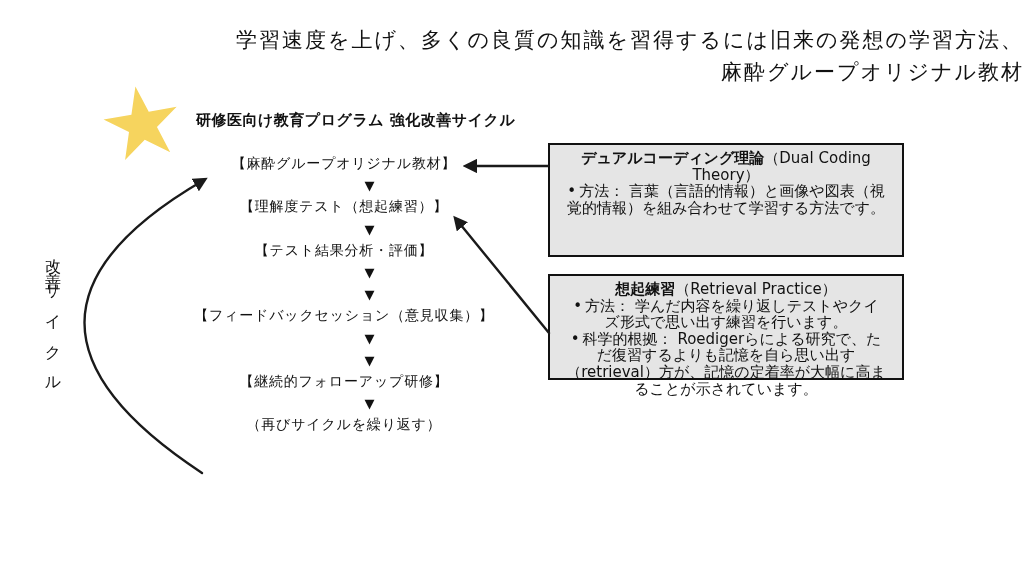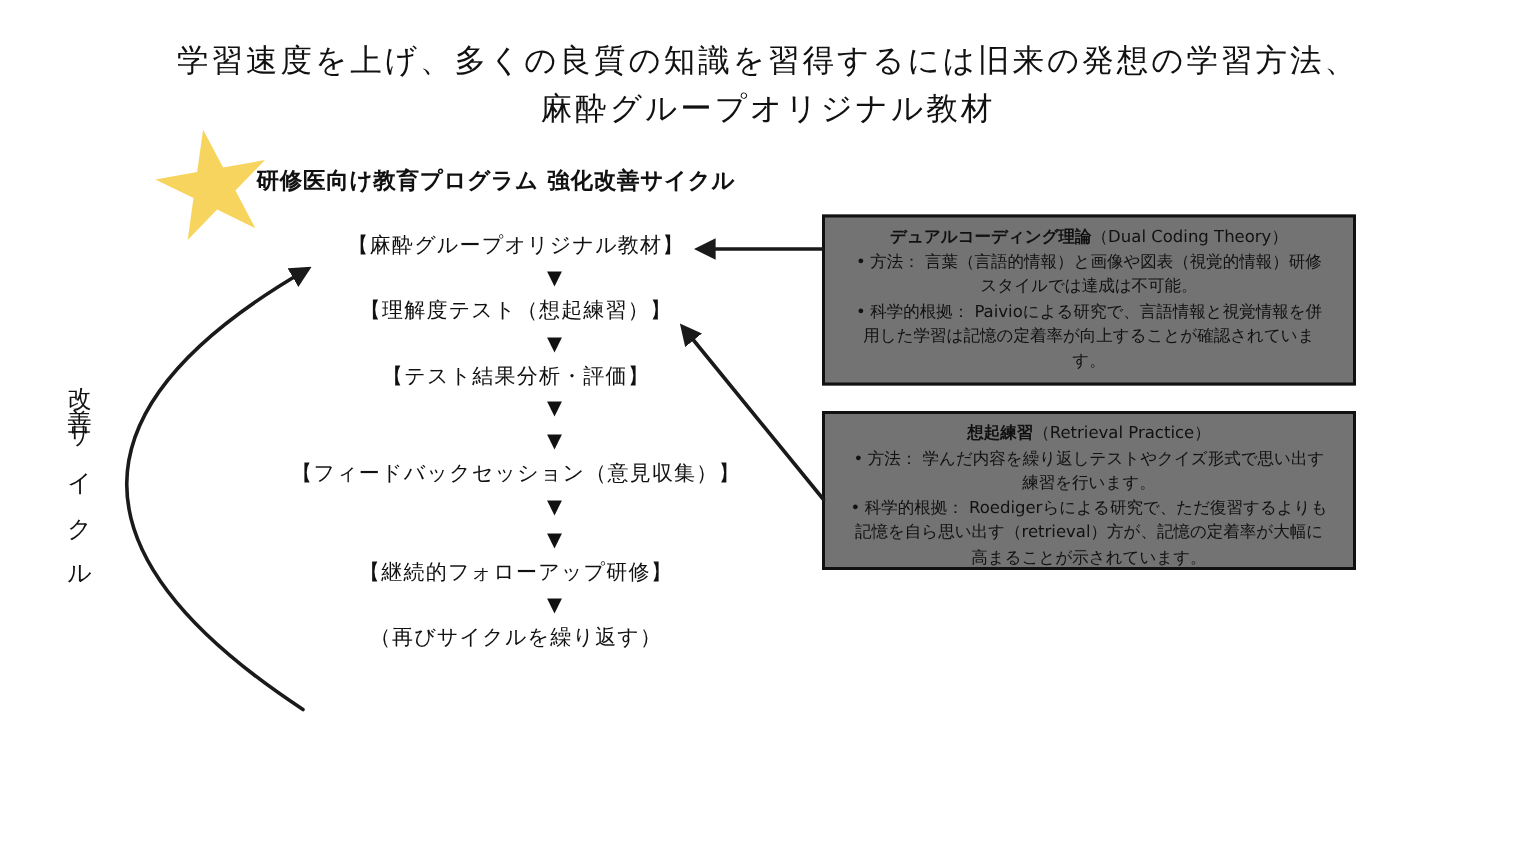--- a/index.html
+++ b/index.html
@@ -5,31 +5,31 @@
   html,body{margin:0;padding:0;}
   body{
     width:1024px;height:576px;position:relative;overflow:hidden;
     background:#ffffff;color:#000;
     font-family:"DejaVu Sans","Liberation Sans",sans-serif;
   }
   .abs{position:absolute;}
 
   
   .main-title{
-    left:0;right:0;top:24px;text-align:center;
+    left:0;right:0;top:24px;text-align:right;
     font-size:21px;line-height:32px;letter-spacing:2px;
     font-weight:500;color:#111;
   }
 
   
   .star-wrap{left:101px;top:85px;width:82px;height:78px;transform:rotate(-10deg);}
 
   
   .heading{
-    left:171px;top:111px;font-size:15px;font-weight:bold;letter-spacing:0.5px;color:#111;
+    left:196px;top:111px;font-size:15px;font-weight:bold;letter-spacing:0.5px;color:#111;
   }
 
   
   .cycle{
     left:152px;top:153px;width:384px;
     display:flex;flex-direction:column;
   }
   .cycle-row{
     height:21.8px;display:flex;align-items:center;justify-content:center;
     font-size:14px;letter-spacing:0.8px;color:#111;white-space:nowrap;
@@ -41,23 +41,23 @@
   
   .side-label{
     left:42px;top:246px;
     writing-mode:vertical-rl;text-orientation:upright;
     font-size:16px;letter-spacing:13px;color:#111;
   }
 
   
   .info-box{
     left:548px;width:356px;box-sizing:border-box;
-    border:2.4px solid #111;background:#737373;
+    border:2.4px solid #111;background:#e5e5e5;
     padding:5px 16px;text-align:center;
-    font-size:11px;line-height:16.6px;color:#111;
+    font-size:15px;line-height:16.6px;color:#111;
   }
   .box-1{top:143px;height:114px;}
   .box-2{top:274px;height:106px;}
   .box-title b{font-weight:bold;}
   .bullet-line .bullet{margin-right:3px;}
 
   
   .arrows{left:0;top:0;width:1024px;height:576px;pointer-events:none;}
 </style>
 </head>
@@ -90,24 +90,21 @@
   <div class="cycle-row">【継続的フォローアップ研修】</div>
   <div class="cycle-row cycle-sep">▼</div>
   <div class="cycle-row">（再びサイクルを繰り返す）</div>
 </div>
 
 <div class="abs info-box box-1">
   <div class="box-title">
     <b>デュアルコーディング理論</b><span>（Dual Coding Theory）</span>
   </div>
   <div class="bullet-line">
-    <span class="bullet">•</span><span>方法： 言葉（言語的情報）と画像や図表（視覚的情報）研修スタイルでは達成は不可能。</span>
-  </div>
-  <div class="bullet-line">
-    <span class="bullet">•</span><span>科学的根拠： Paivioによる研究で、言語情報と視覚情報を併用した学習は記憶の定着率が向上することが確認されています。</span>
+    <span class="bullet">•</span><span>方法： 言葉（言語的情報）と画像や図表（視覚的情報）を組み合わせて学習する方法です。</span>
   </div>
 </div>
 
 <div class="abs info-box box-2">
   <div class="box-title">
     <b>想起練習</b><span>（Retrieval Practice）</span>
   </div>
   <div class="bullet-line">
     <span class="bullet">•</span><span>方法： 学んだ内容を繰り返しテストやクイズ形式で思い出す練習を行います。</span>
   </div>

